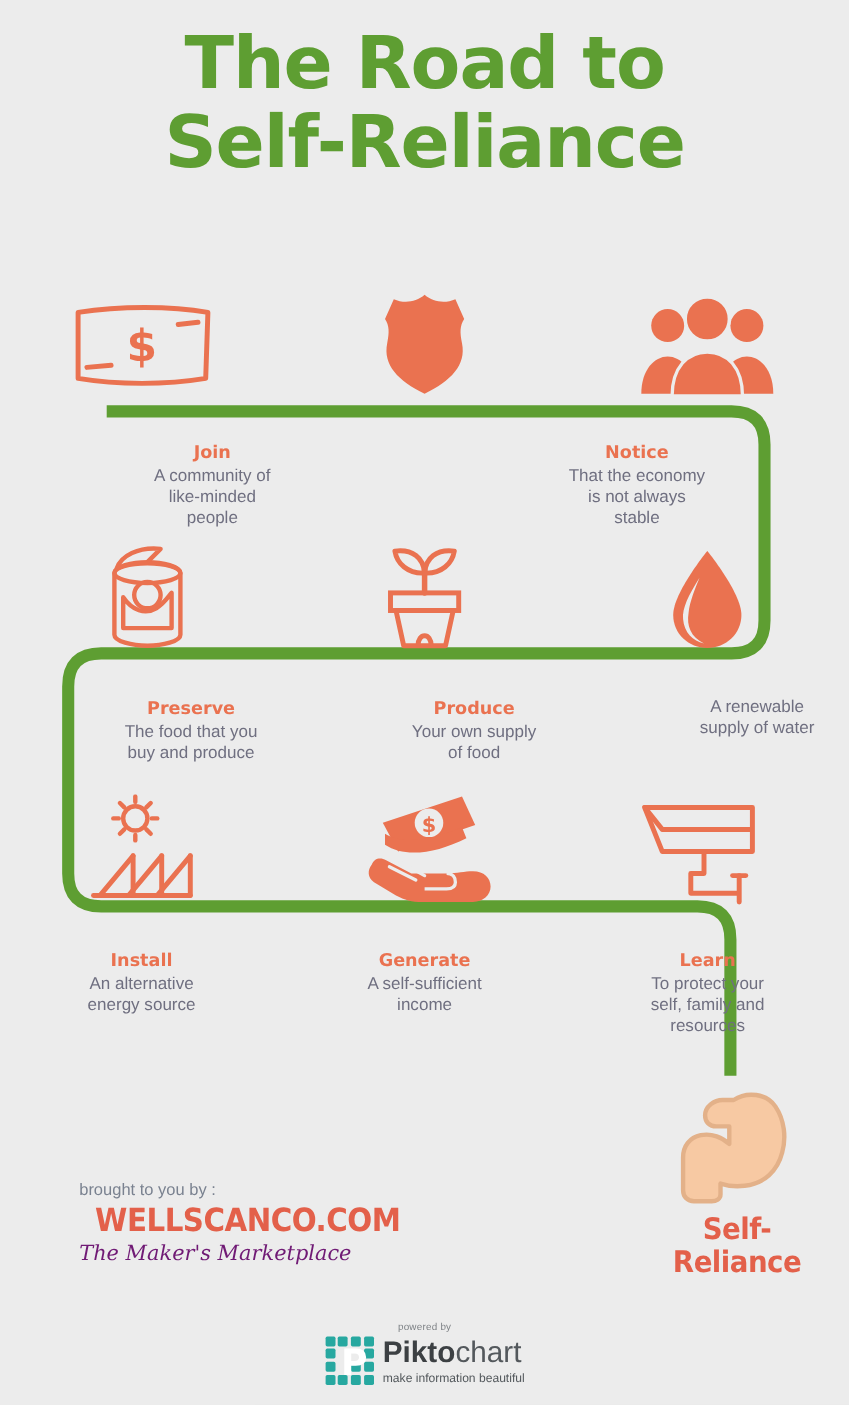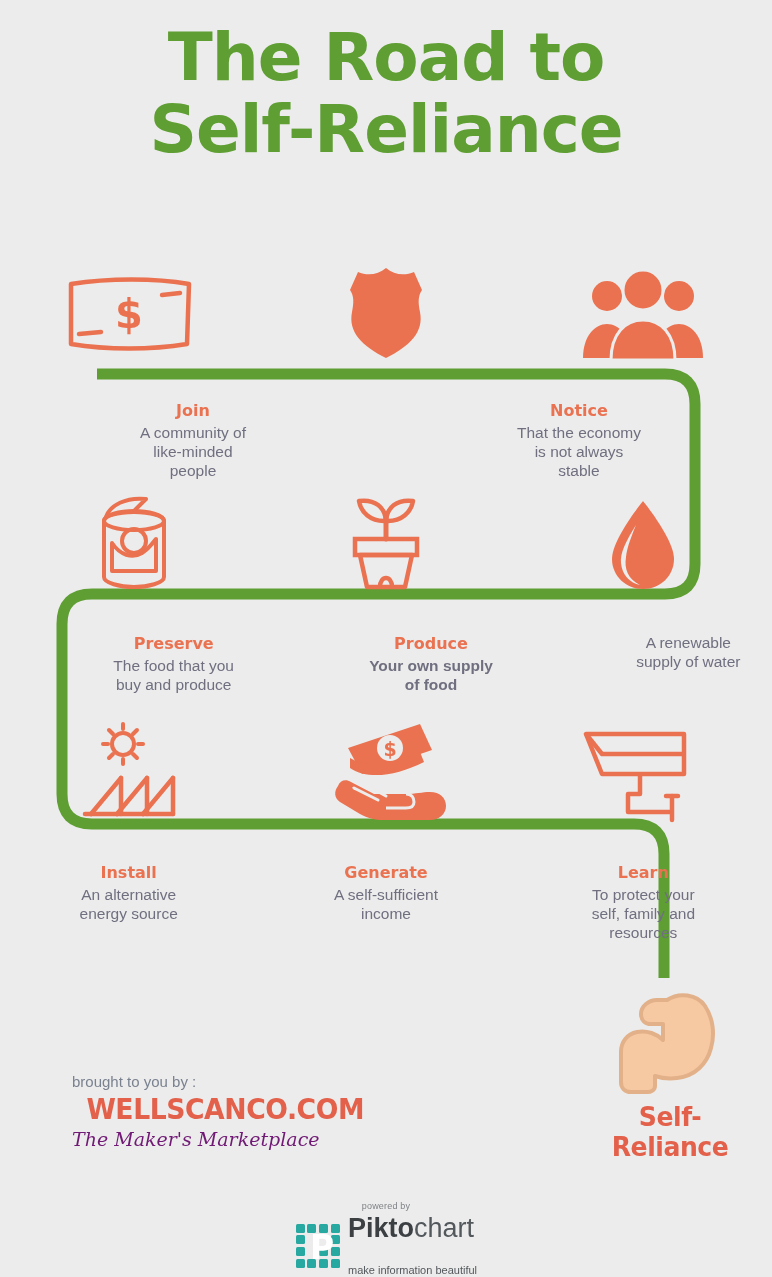--- a/index.html
+++ b/index.html
@@ -170,21 +170,21 @@
     line-height: 29px;
     color: #3C4043;
   }
   #pikto-wordmark .lt { font-weight: bold; }
   #pikto-wordmark .rt { font-weight: normal; color: #53585C; }
   #pikto-sub {
     font-family: "Liberation Sans", sans-serif;
     font-size: 11px;
     line-height: 14px;
     color: #53585C;
-    margin-top: 20px;
+    margin-top: 2px;
   }
 </style>
 </head>
 <body>
 
 <div id="canvas">
 
   <div id="title-block">
     <div class="tline">The Road to</div>
     <div class="tline">Self-Reliance</div>
@@ -292,21 +292,21 @@
   </div>
 
   <div class="text-row" style="top:633px;padding-left:45px;">
     <div class="text-cell">
       <div class="step-title">Preserve</div>
       <div class="step-desc" style="white-space:pre-line;">The food that you
 buy and produce</div>
     </div>
     <div class="text-cell">
       <div class="step-title">Produce</div>
-      <div class="step-desc" style="white-space:pre-line;font-weight:bold;">Your own supply
+      <div class="step-desc" style="white-space:pre-line;">Your own supply
 of food</div>
     </div>
     <div class="text-cell">
       <div class="step-desc" style="white-space:pre-line;">A renewable
 supply of water</div>
     </div>
   </div>
 
   <div class="icon-row" style="top:722px; height:102px;">
 

